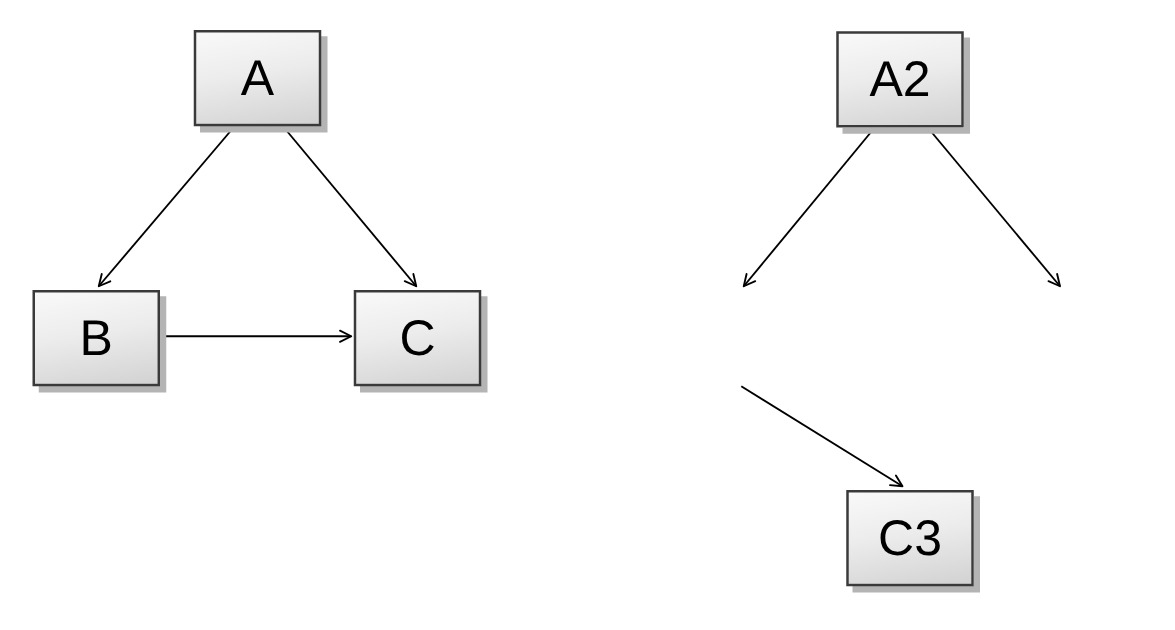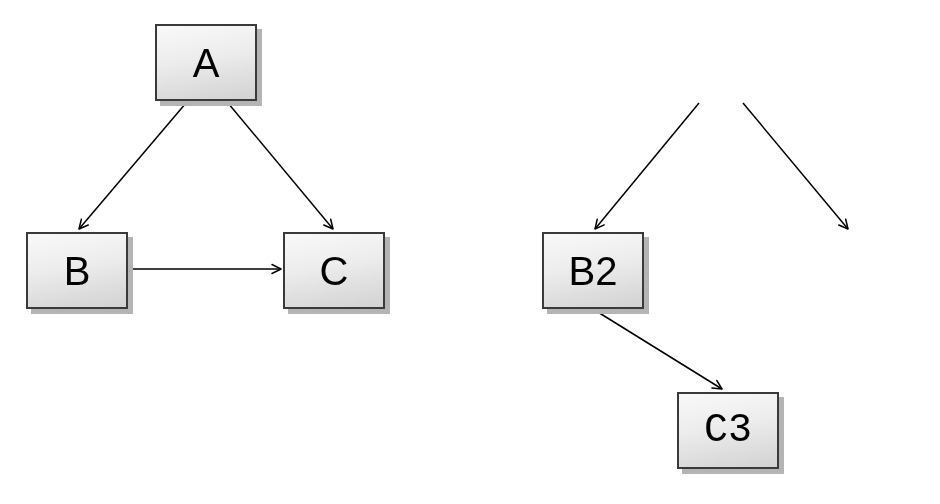--- a/index.html
+++ b/index.html
@@ -40,21 +40,21 @@
     color: #000000;
     user-select: none;
   }
   
   #node-a  { left: 155px; top: 24px; }
   #node-b  { left: 26px;  top: 232px; }
   #node-c  { left: 283px; top: 232px; }
   #node-a2 { left: 669px; top: 25px; }
   #node-b2 { left: 542px; top: 232px; }
   #node-c2 { left: 799px; top: 232px; }
-  #node-c3 { left: 677px; top: 392px; font-family: Liberation Mono, monospace; }
+  #node-c3 { left: 677px; top: 392px; }
 </style>
 </head>
 <body>
 
 <div class="canvas">
 
   <svg class="edges" width="940" height="504" viewBox="0 0 940 504" xmlns="http://www.w3.org/2000/svg">
     <defs>
       <marker id="arrowhead" viewBox="0 0 12 12" refX="10.5" refY="6" markerWidth="12" markerHeight="12" orient="auto" markerUnits="userSpaceOnUse">
         <path d="M1.5,1.5 L10.5,6 L1.5,10.5" fill="none" stroke="#000000" stroke-width="1.5" stroke-linecap="round" stroke-linejoin="round"></path>
@@ -73,20 +73,20 @@
   <div class="node" id="node-a">
     <span class="node-label">A</span>
   </div>
   <div class="node" id="node-b">
     <span class="node-label">B</span>
   </div>
   <div class="node" id="node-c">
     <span class="node-label">C</span>
   </div>
 
-  <div class="node" id="node-b2">
-    <span class="node-label">B2</span>
+  <div class="node" id="node-a2">
+    <span class="node-label">A2</span>
   </div>
   <div class="node" id="node-c3">
     <span class="node-label">C3</span>
   </div>
 
 </div>
 
 </body></html>

